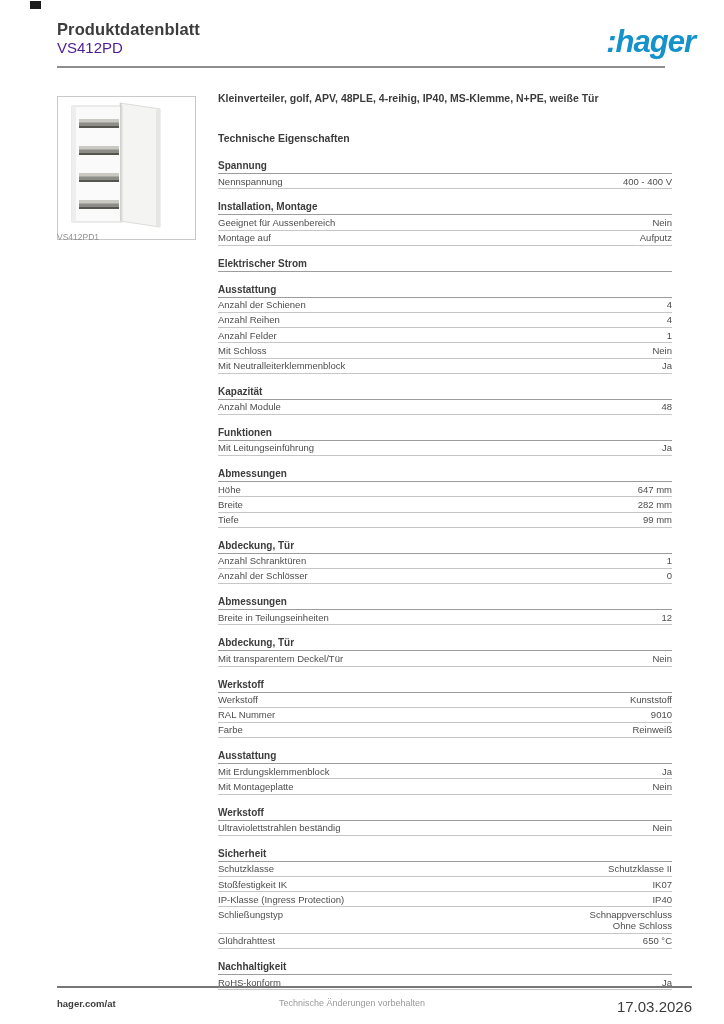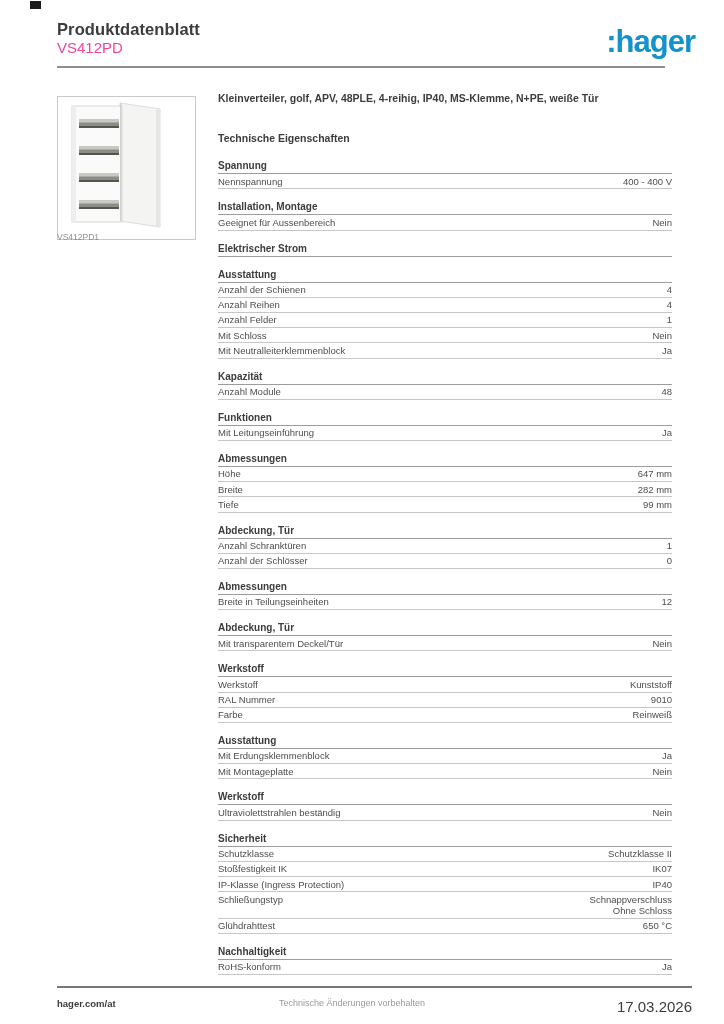--- a/index.html
+++ b/index.html
@@ -4,21 +4,21 @@
 <style>
   html,body{margin:0;padding:0;}
   body{
     width:724px;height:1024px;position:relative;background:#ffffff;
     font-family:"Liberation Sans","DejaVu Sans",sans-serif;
     overflow:hidden;-webkit-font-smoothing:antialiased;
   }
   .corner-mark{position:absolute;left:30px;top:1px;width:11px;height:8px;background:#1b1b1b;}
   
   .doc-title{position:absolute;left:57px;top:20px;font-size:16.5px;font-weight:bold;color:#3c3c3c;letter-spacing:.1px;}
-  .doc-code{position:absolute;left:57px;top:39px;font-size:15px;color:#ec4899;}
+  .doc-code{position:absolute;left:57px;top:39px;font-size:15px;color:#4c1d95;}
   .logo{position:absolute;top:24px;right:29px;font-size:31px;font-weight:bold;letter-spacing:-1px;color:#1591cb;}
   .header-rule{position:absolute;left:57px;top:66px;width:608px;height:2px;background:#8e8e8e;}
   
   .figure-box{position:absolute;left:57px;top:96px;width:137px;height:142px;border:1px solid #c9c9c9;background:#fff;}
   .figure-caption{position:absolute;left:57px;top:232px;font-size:8.5px;color:#8f8f8f;}
   
   .main{position:absolute;left:218px;top:92px;width:454px;}
   .description{font-size:10.5px;font-weight:bold;color:#3c3c3c;line-height:1.25;}
   .tech-heading{margin-top:27px;font-size:10.5px;font-weight:bold;color:#3c3c3c;}
   .sections{margin-top:16px;}
@@ -34,21 +34,21 @@
   .footer-center{position:absolute;left:0;top:998px;width:704px;text-align:center;font-size:9px;color:#9a9a9a;}
   .footer-right{position:absolute;right:32px;top:998px;font-size:15px;font-weight:normal;color:#3c3c3c;}
 </style>
 </head>
 <body>
 
 <div class="corner-mark"></div>
 
 <div class="doc-title">Produktdatenblatt</div>
 <div class="doc-code">VS412PD</div>
-<div class="logo" style="color: rgb(21, 145, 203);">:hager</div>
+<div class="logo" style="color: rgb(21, 145, 203); font-style: italic;">:hager</div>
 <div class="header-rule"></div>
 
 <div class="figure-box">
   <svg width="135" height="140" viewBox="0 0 135 140">
 
     <polygon points="62,6 102,12 102,130 62,124" fill="#f4f4f3" stroke="#dcdcda" stroke-width="1"></polygon>
     <polygon points="98,13 102,12 102,130 98,129" fill="#e6e6e4"></polygon>
 
     <rect x="14" y="9" width="50" height="116" fill="#fafafa" stroke="#d7d7d5" stroke-width="1"></rect>
     <rect x="14" y="9" width="4" height="116" fill="#eeeeec"></rect>
@@ -83,20 +83,24 @@
           <span class="lbl">Nennspannung</span>
           <span class="val">400 - 400 V</span>
         </div>
       </div>
       <div class="section">
         <div class="sec-title">Installation, Montage</div>
         <div class="row">
           <span class="lbl">Geeignet für Aussenbereich</span>
           <span class="val">Nein</span>
         </div>
+        <div class="row">
+          <span class="lbl">Montage auf</span>
+          <span class="val">Aufputz</span>
+        </div>
       </div>
       <div class="section">
         <div class="sec-title">Elektrischer Strom</div>
       </div>
       <div class="section">
         <div class="sec-title">Ausstattung</div>
         <div class="row">
           <span class="lbl">Anzahl der Schienen</span>
           <span class="val">4</span>
         </div>

